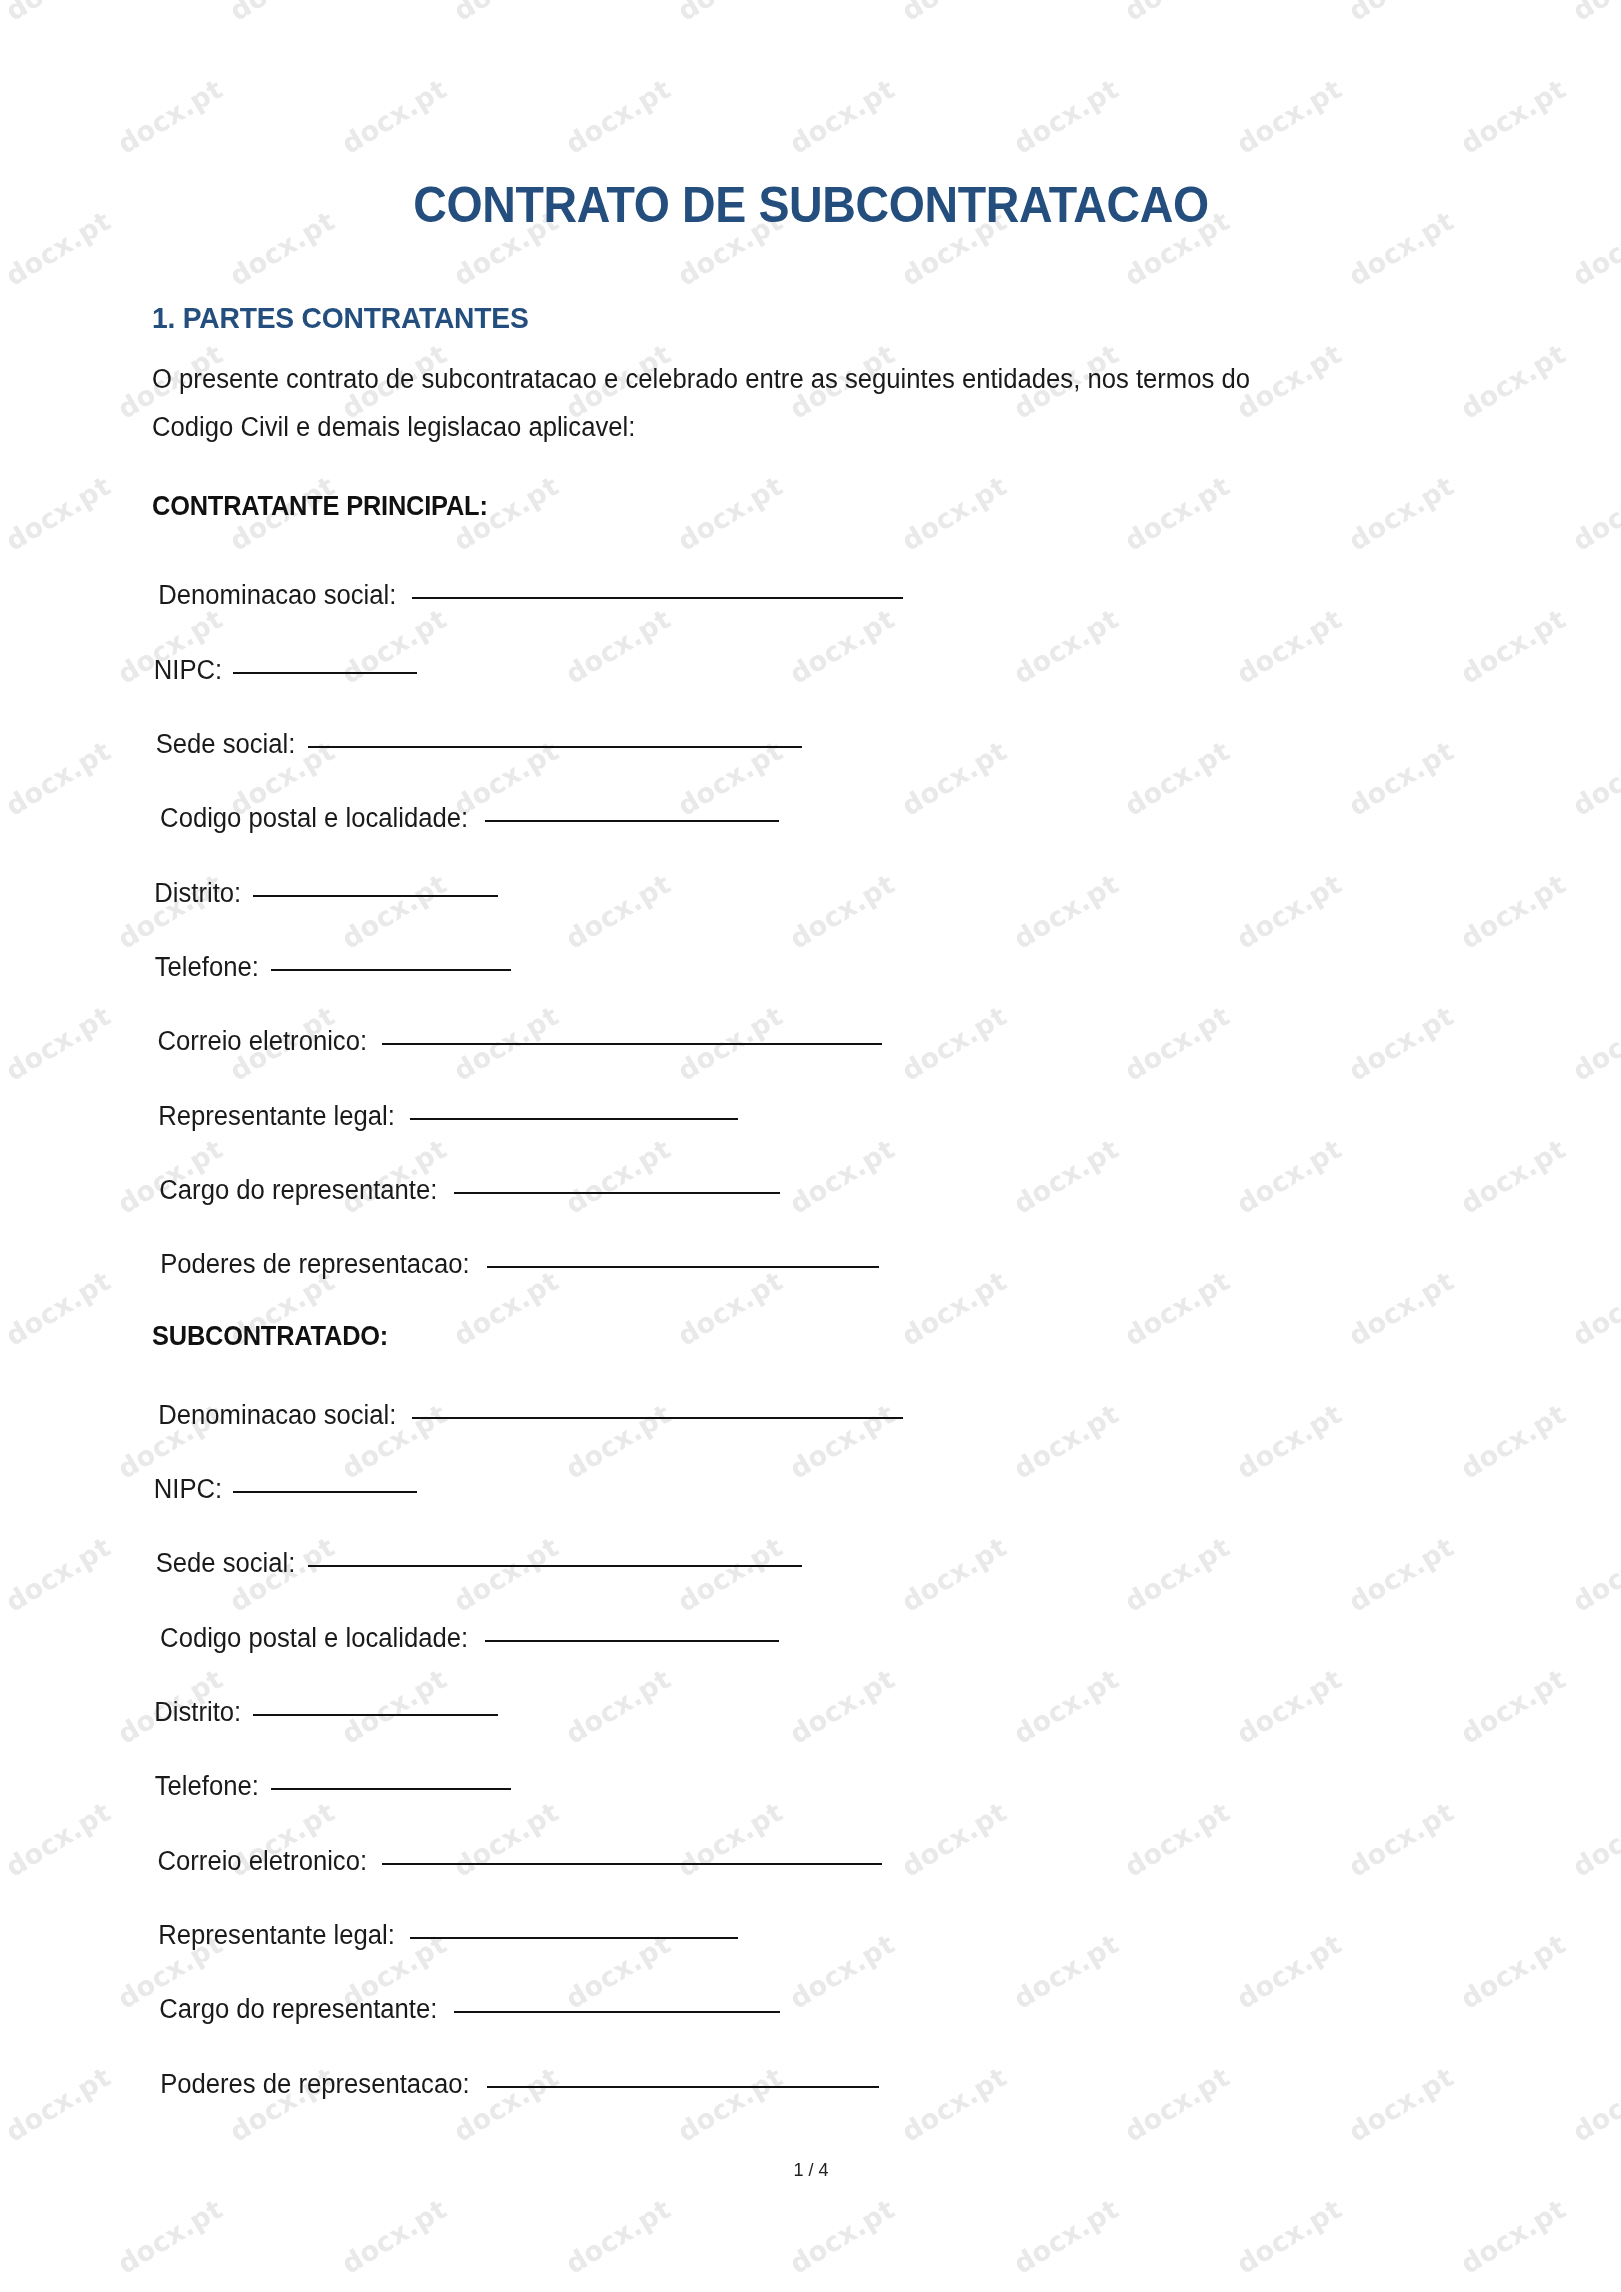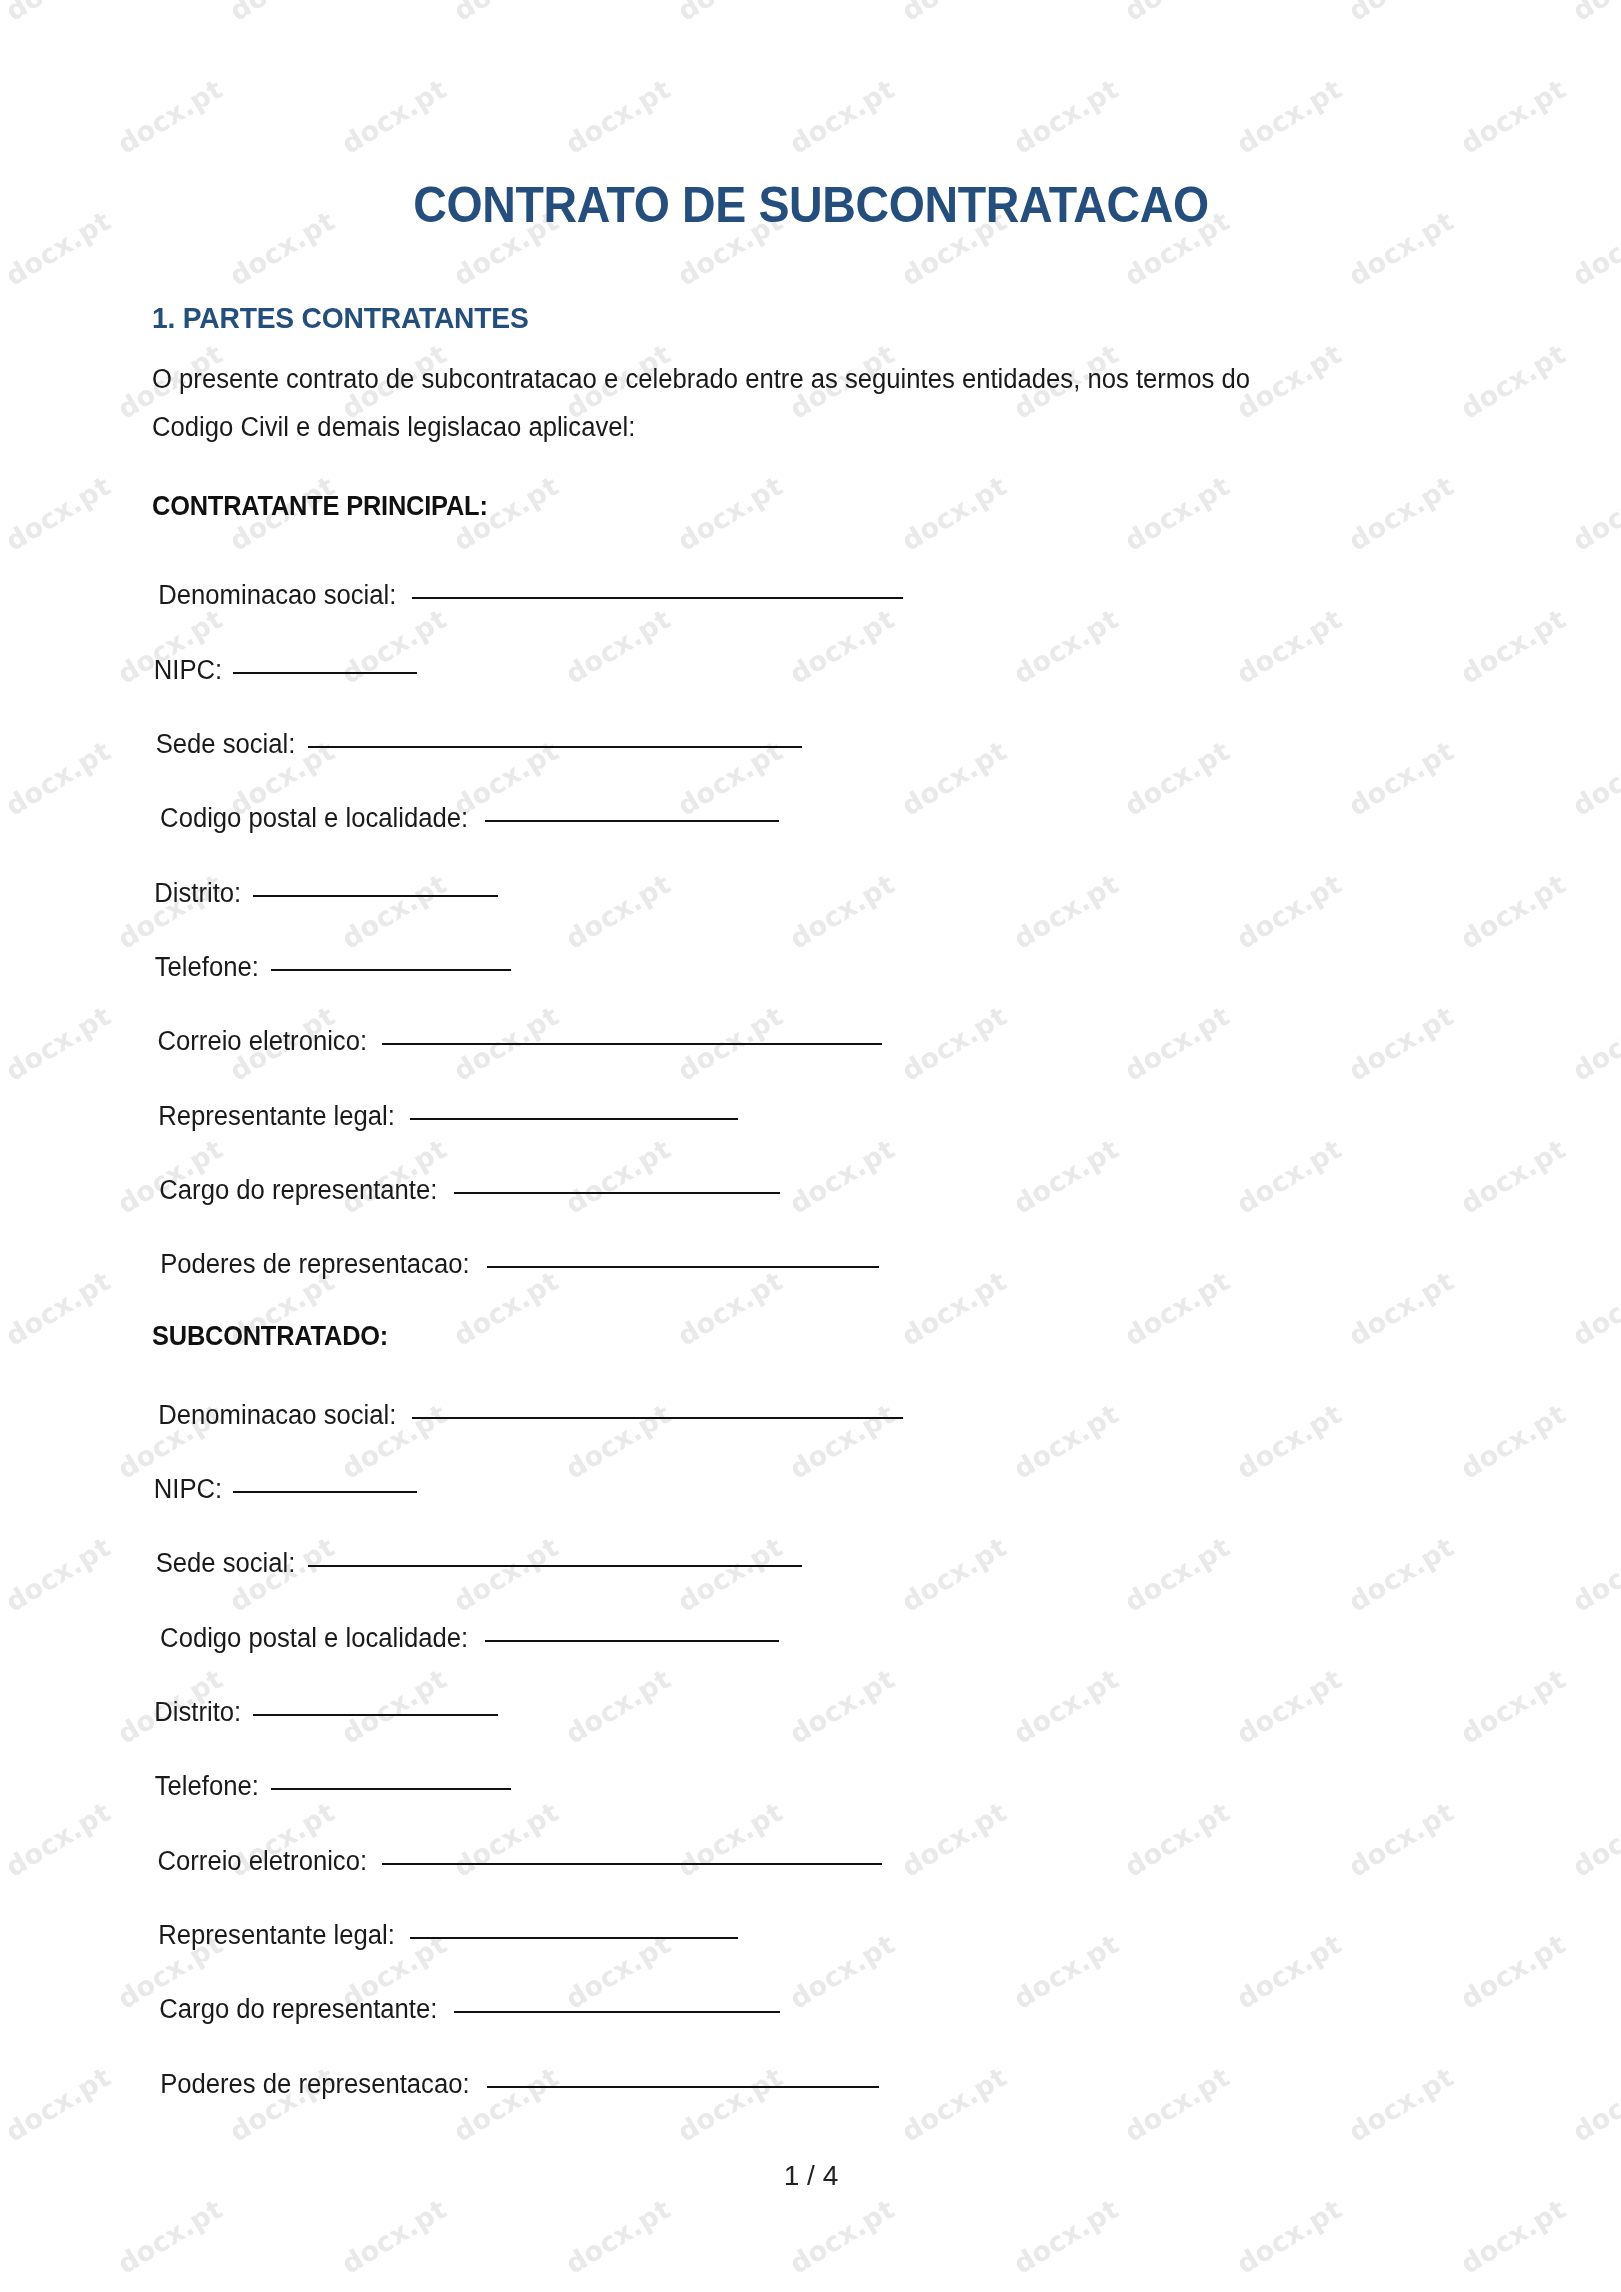--- a/index.html
+++ b/index.html
@@ -137,21 +137,21 @@
     pointer-events: none;
   }
 
   .page-footer {
     position: absolute;
     left: 0;
     right: 0;
     top: 2160px;
     text-align: center;
     font-family: "Liberation Sans", sans-serif;
-    font-size: 28px;
+    font-size: 18px;
     color: #222222;
   }
 </style>
 </head>
 <body>
 
 <div class="page">
 
   <div class="watermark-layer" id="watermark-layer">
       <span class="wm" style="left: 0px; top: 0px;">docx.pt</span>

